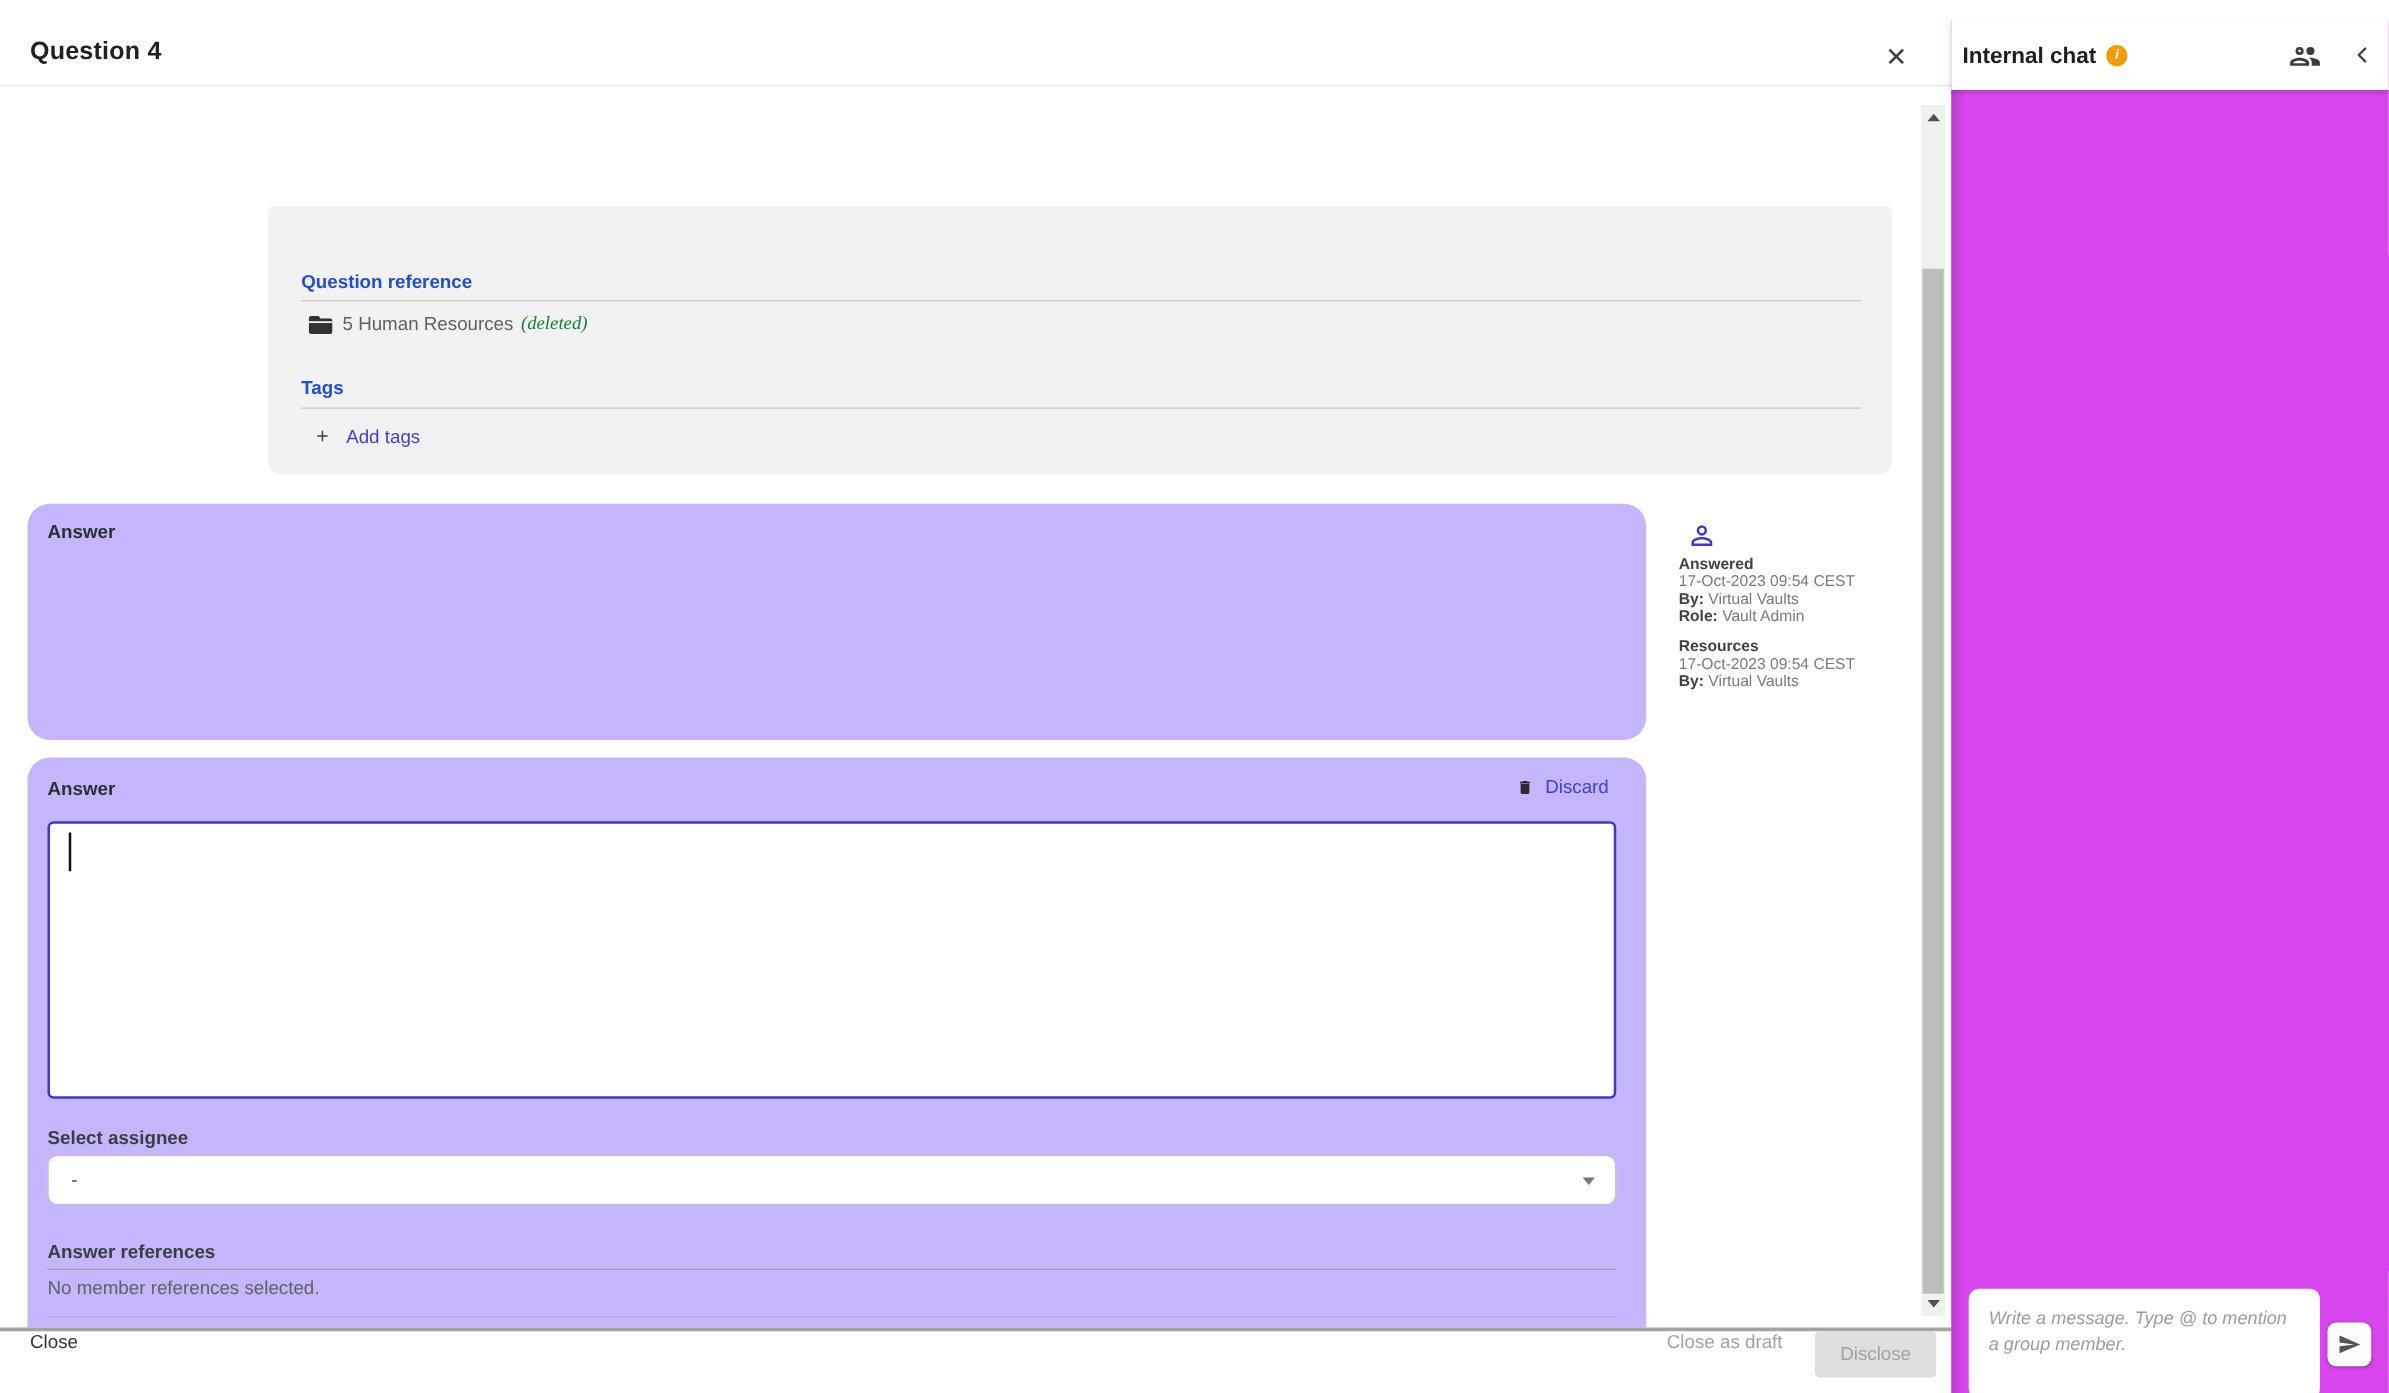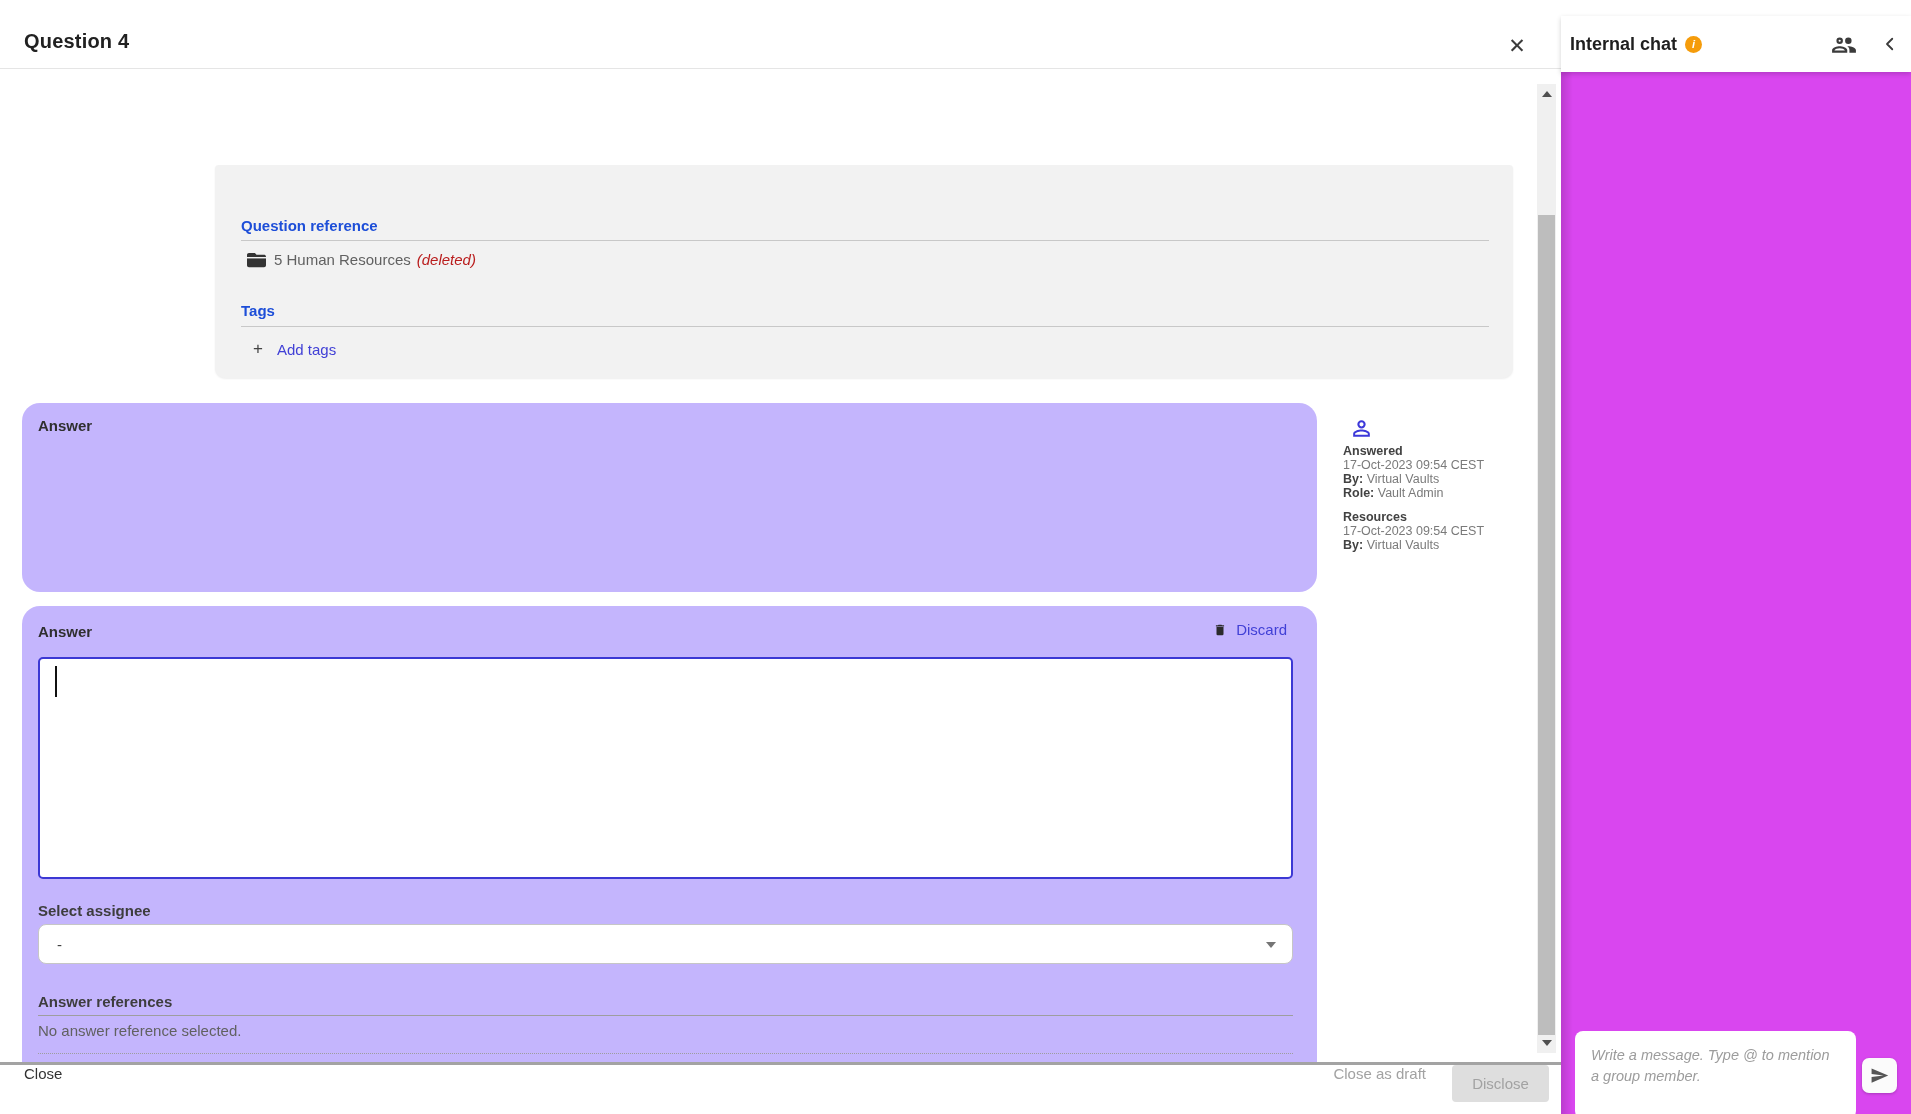--- a/index.html
+++ b/index.html
@@ -20,21 +20,21 @@
   .dialog-body { position:absolute; left:0; top:70px; width:1561px; height:992px; background:#fff; }
 
   
   .details-panel { position:absolute; left:215px; top:95px; width:1298px; height:213px;
                    background:#f2f2f2; border-radius:4px 4px 10px 10px;
                    box-shadow:0 1px 2px rgba(0,0,0,.07); }
   .dp-heading { position:absolute; left:26px; font-size:15px; font-weight:700; color:#1d4ed8; }
   .dp-rule { position:absolute; left:26px; width:1248px; height:1px; background:#c8c8c8; }
   .ref-row { position:absolute; left:32px; top:86px; display:flex; align-items:center; font-size:15px; color:#616161; }
   .ref-row svg { margin-right:8px; }
-  .deleted { color:#b91c1c; font-style:italic; margin-left:6px; }
+  .deleted { color:#15803d; font-style:italic; margin-left:6px;font-family:Liberation Serif, serif; }
   .add-tags-row { position:absolute; left:38px; top:174px; display:flex; align-items:center;
                   font-size:15px; cursor:pointer; }
   .plus-glyph { color:#424242; font-size:17px; margin-right:14px; font-weight:400; }
   .link { color:#4140d6; text-decoration:none; }
 
   
   .panel-blue { position:absolute; left:22px; width:1295px; background:#c4b5fd; border-radius:18px; }
   .answer-1 { top:333px; height:189px; }
   .answer-2 { top:536px; height:486px; }
   .panel-label { font-size:15px; font-weight:700; color:#2f2f2f; }
@@ -176,21 +176,21 @@
       <div class="caret"></div>
 
       <div class="assignee-label">Select assignee</div>
       <div class="assignee-select">
         <span>-</span>
         <span class="sel-arrow"></span>
       </div>
 
       <div class="refs-heading">Answer references</div>
       <div class="refs-rule"></div>
-      <div class="refs-empty">No answer reference selected.</div>
+      <div class="refs-empty">No member references selected.</div>
       <div class="refs-dotted"></div>
       <div class="add-ref-row">
         <span class="plus-glyph">+</span>
         <span class="link">Select answer reference</span>
       </div>
     </div>
 
     <div class="meta-col meta-1">
       <svg width="25" height="25" viewBox="0 0 24 24">
         <path d="M12,4A4,4 0 0,1 16,8A4,4 0 0,1 12,12A4,4 0 0,1 8,8A4,4 0 0,1 12,4M12,6A2,2 0 0,0 10,8A2,2 0 0,0 12,10A2,2 0 0,0 14,8A2,2 0 0,0 12,6M12,13C14.67,13 20,14.33 20,17V20H4V17C4,14.33 9.33,13 12,13M12,14.9C9,14.9 5.9,16.36 5.9,17V18.1H18.1V17C18.1,16.36 15,14.9 12,14.9Z" fill="#3c38d9"></path>

